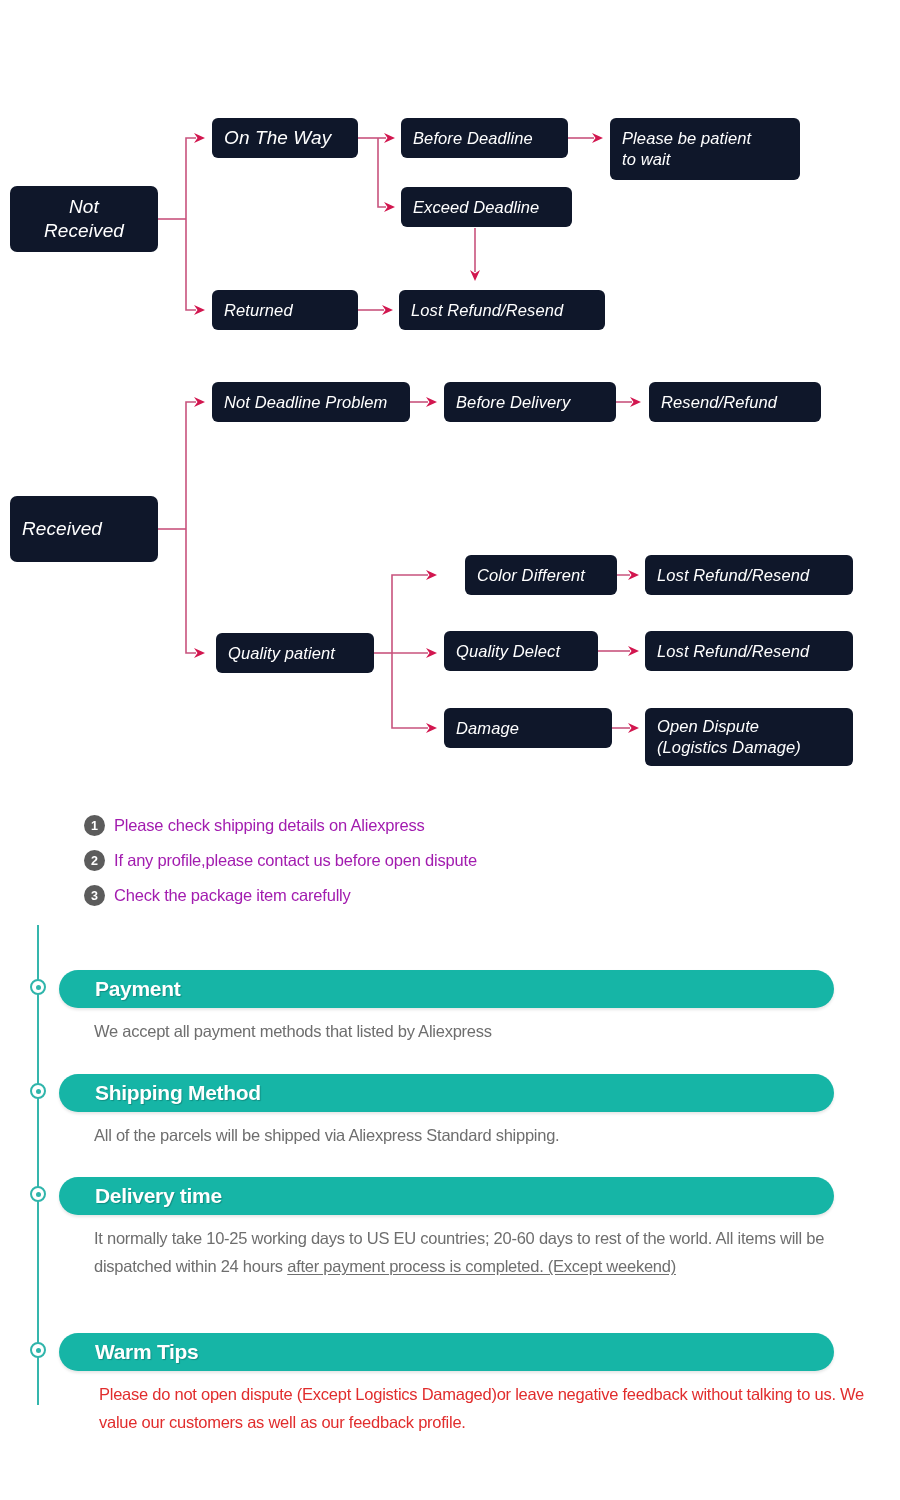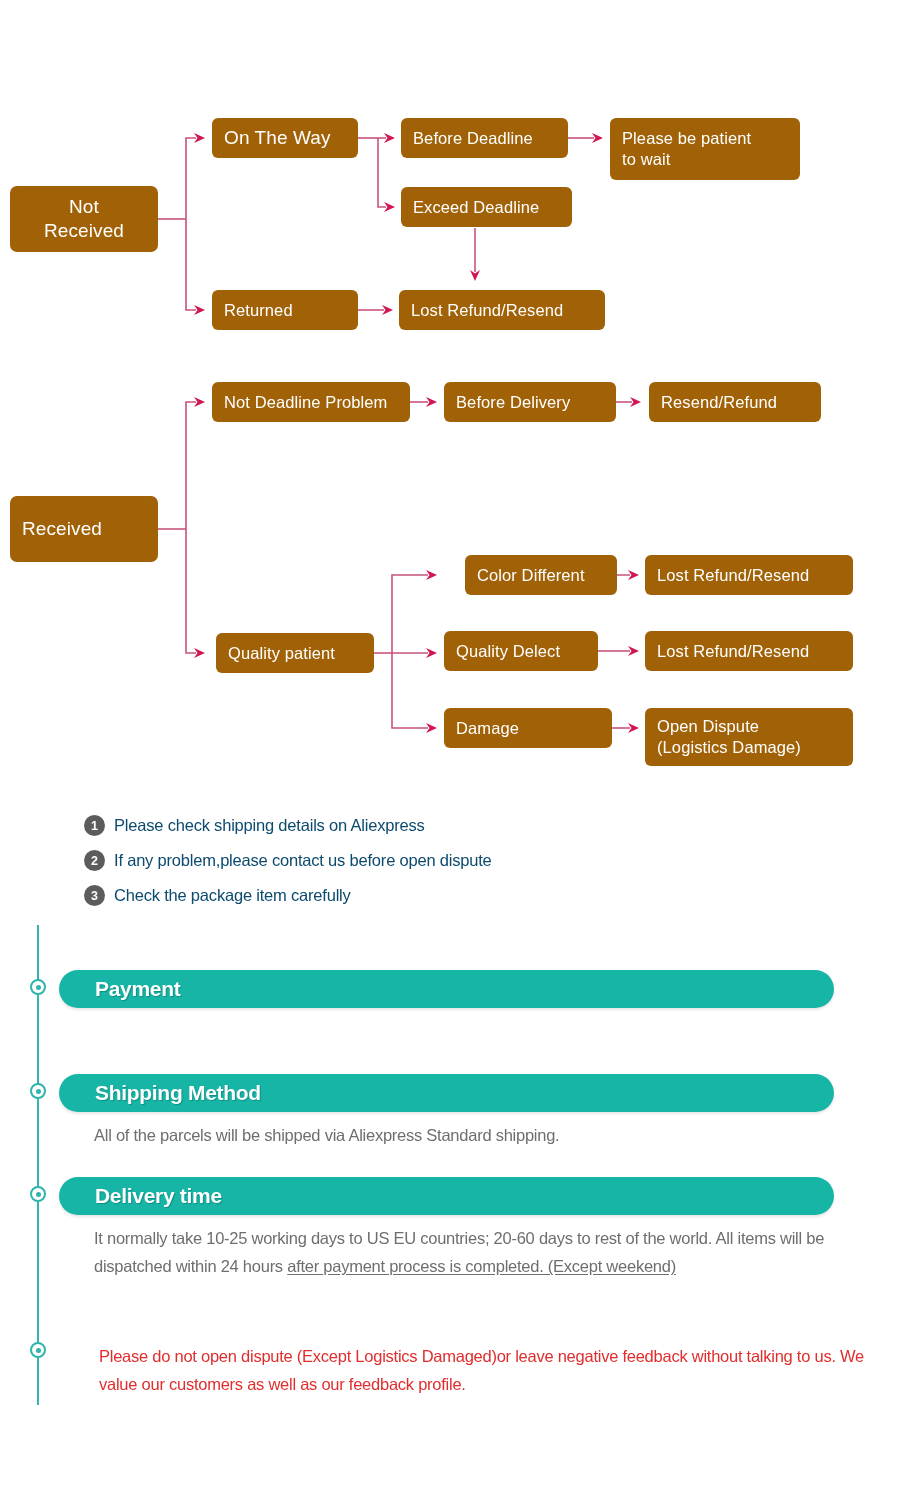--- a/index.html
+++ b/index.html
@@ -8,50 +8,51 @@
     background: #ffffff;
     font-family: "Liberation Sans", sans-serif;
     overflow: hidden;
   }
   #page { position: relative; width: 900px; height: 1500px; }
 
   
   .flow { position: absolute; left: 0; top: 0; width: 900px; height: 800px; }
   .node {
     position: absolute;
-    background: #a16207;
+    background: #0f172a;
     color: #ffffff;
     border-radius: 6px;
     display: flex;
     align-items: center;
     font-size: 16.5px;
     line-height: 1.25;
     letter-spacing: .1px;
     white-space: pre-line;
     padding: 8px 12px;
+    font-style: italic;
   }
   .node.center { justify-content: center; text-align: center; }
   .node.big { font-size: 19px; }
   .node.root { font-size: 19px; border-radius: 7px; }
 
   
   .wires { position: absolute; left: 0; top: 0; width: 900px; height: 800px; }
 
   
   .notes { position: absolute; left: 84px; top: 808px; width: 700px; }
   .note-row { display: flex; align-items: center; height: 35px; }
   .note-num {
     width: 21px; height: 21px; border-radius: 50%;
     background: #5c5c5c; color: #ffffff;
     font-size: 12.5px; font-weight: bold;
     display: flex; align-items: center; justify-content: center;
     flex: 0 0 auto;
   }
   .note-text {
-    margin-left: 9px; color: #0c4a6e; font-size: 16.5px;
+    margin-left: 9px; color: #a21caf; font-size: 16.5px;
     letter-spacing: -.2px;
   }
 
   
   .timeline { position: absolute; left: 0; top: 925px; width: 900px; height: 540px; }
   .tl-line {
     position: absolute; left: 37px; top: 0; width: 2px; height: 480px;
     background: #35b6ad;
   }
   .tl-dot {
@@ -176,36 +177,39 @@
 (Logistics Damage)</div>
   </div>
 
   <div class="notes">
     <div class="note-row">
       <span class="note-num">1</span>
       <span class="note-text">Please check shipping details on Aliexpress</span>
     </div>
     <div class="note-row">
       <span class="note-num">2</span>
-      <span class="note-text">If any problem,please contact us before open dispute</span>
+      <span class="note-text">If any profile,please contact us before open dispute</span>
     </div>
     <div class="note-row">
       <span class="note-num">3</span>
       <span class="note-text">Check the package item carefully</span>
     </div>
   </div>
 
   <div class="timeline">
     <div class="tl-line"></div>
 
     <div class="tl-dot" style="top:54px;"></div>
     <div class="sec" style="top:45px;">
       <div class="sec-head">
         <span class="sec-title">Payment</span>
       </div>
+      <div class="sec-body">
+        <span>We accept all payment methods that listed by Aliexpress</span>
+      </div>
     </div>
 
     <div class="tl-dot" style="top:158px;"></div>
     <div class="sec" style="top:149px;">
       <div class="sec-head">
         <span class="sec-title">Shipping Method</span>
       </div>
       <div class="sec-body">
         <span>All of the parcels will be shipped via Aliexpress Standard shipping.</span>
       </div>
@@ -216,19 +220,22 @@
       <div class="sec-head">
         <span class="sec-title">Delivery time</span>
       </div>
       <div class="sec-body">
         <span>It normally take 10-25 working days to US EU countries; 20-60 days to rest of the world. All items will be dispatched within 24 hours </span><span class="u">after payment process is completed. (Except weekend)</span>
       </div>
     </div>
 
     <div class="tl-dot" style="top:417px;"></div>
     <div class="sec" style="top:408px;">
+      <div class="sec-head">
+        <span class="sec-title">Warm Tips</span>
+      </div>
       <div class="sec-body warn">
         <span>Please do not open dispute (Except Logistics Damaged)or leave negative feedback without talking to us. We value our customers as well as our feedback profile.</span>
       </div>
     </div>
   </div>
 
 </div>
 
 </body></html>

